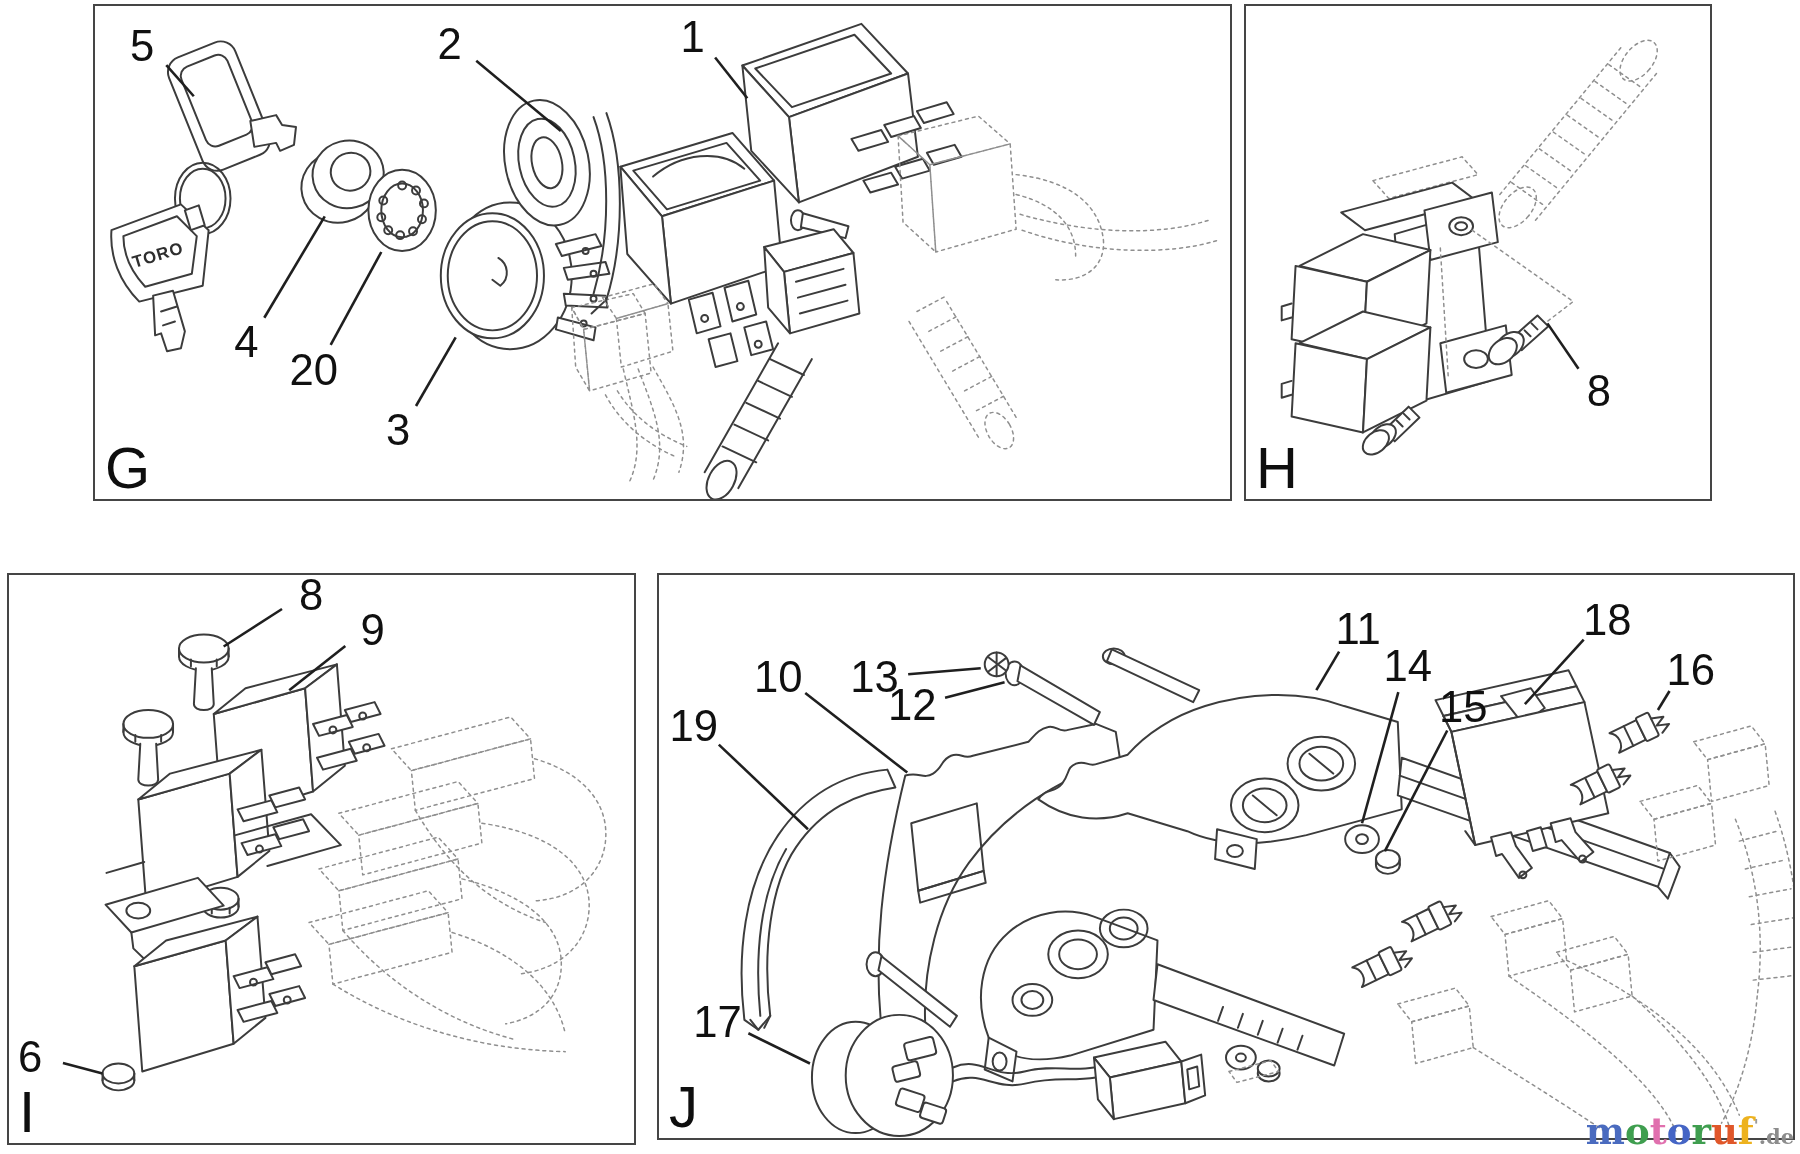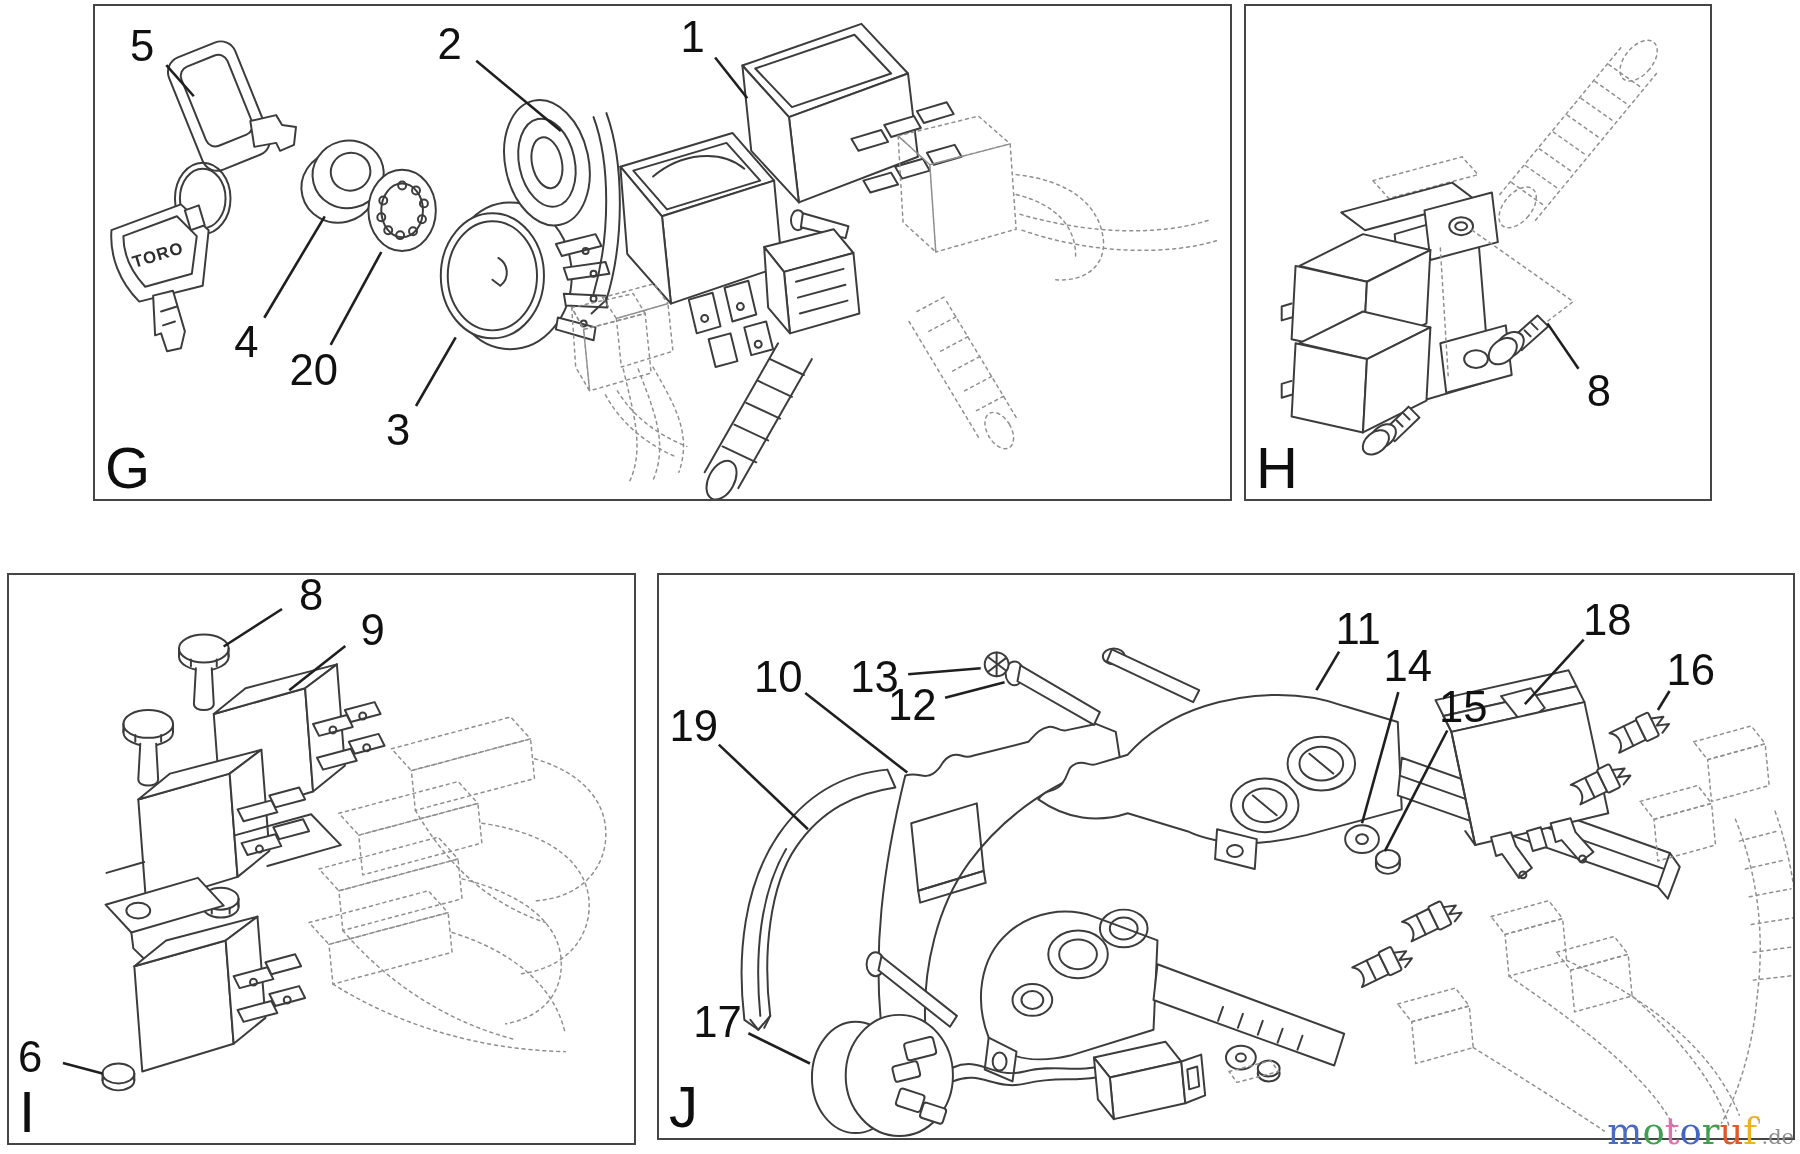--- a/index.html
+++ b/index.html
@@ -15,21 +15,21 @@
   .art .solid{fill:#ffffff;}
   .art .ghost,.art .ghost *{stroke:#8f8f8f;stroke-width:1.5;stroke-dasharray:3 4;fill:none;}
   .art text{stroke:none;fill:#2e2e2e;font-family:"Liberation Sans",sans-serif;
     font-size:17px;font-weight:bold;letter-spacing:1px;}
   
   .overlay .leader{stroke:#1f1f1f;stroke-width:2.6;fill:none;}
   .overlay .callout-num{fill:#101010;font-size:44px;font-family:"Liberation Sans",sans-serif;
     text-anchor:middle;dominant-baseline:central;stroke:none;}
   
   .watermark{position:absolute;right:6px;bottom:4px;z-index:5;
-    font-family:"DejaVu Serif",serif;font-weight:normal;font-size:37px;line-height:1;letter-spacing:0;}
+    font-family:"DejaVu Serif",serif;font-weight:bold;font-size:37px;line-height:1;letter-spacing:0;}
   .watermark span{display:inline;}
   .watermark .mark{font-size:16px;vertical-align:super;}
   .watermark .de{font-size:21px;}
 </style>
 </head>
 <body>
 
 <div class="canvas">
 
   <section class="panel" style="left:93px;top:4px;width:1139px;height:497px">

